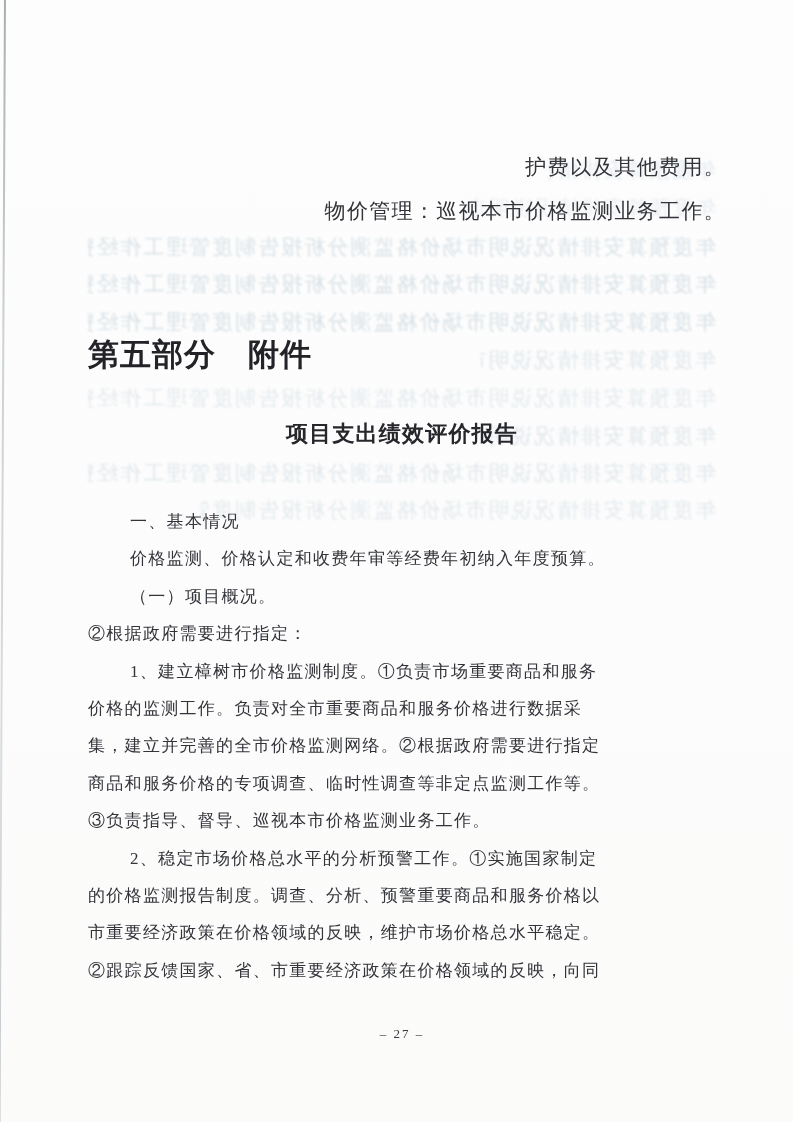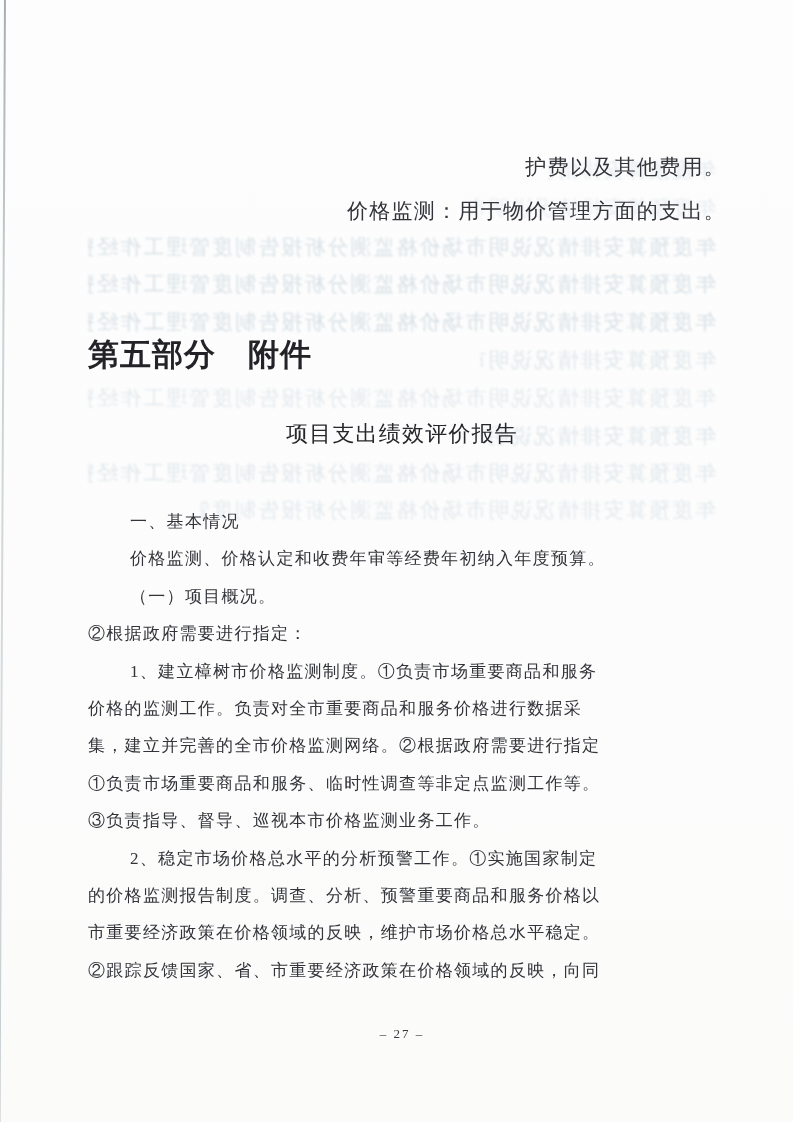--- a/index.html
+++ b/index.html
@@ -89,21 +89,21 @@
   }
 
   .report-title {
     position: absolute;
     top: 417px;
     left: 88px;
     width: 628px;
     text-align: center;
     font-size: 22px;
     line-height: 34px;
-    font-weight: normal;
+    font-weight: bold;
     letter-spacing: 1.2px;
     color: #26262b;
   }
 
   .body-text {
     position: absolute;
     top: 503px;
     left: 88px;
     width: 634px;
     font-size: 17px;
@@ -141,36 +141,36 @@
     <div class="bleed-row">年度预算安排情况说明市场价格监测分析报告制度管理工作经费支出绩效</div>
     <div class="bleed-row">年度预算安排情况说明市场价格监测分析报告制度管理工作经费支出绩效</div>
     <div class="bleed-row">年度预算安排情况说明市场价格监测分析报告制度管理工作经费支出绩效</div>
     <div class="bleed-row">年度预算安排情况说明市场价格监测分析报告制度管理工作经费支出绩效</div>
     <div class="bleed-row">年度预算安排情况说明市场价格监测分析报告制度管理工作经费支出绩效</div>
     <div class="bleed-row">年度预算安排情况说明市场价格监测分析报告制度管理工作经费支出绩效</div>
   </div>
 
   <div class="intro">
     <div class="line">护费以及其他费用。</div>
-    <div class="line indent">价格监测：用于物价管理方面的支出。</div>
+    <div class="line indent">物价管理：巡视本市价格监测业务工作。</div>
   </div>
 
   <div class="section-heading">第五部分　附件</div>
 
   <div class="report-title">项目支出绩效评价报告</div>
 
   <div class="body-text">
     <div class="line indent">一、基本情况</div>
     <div class="line indent">价格监测、价格认定和收费年审等经费年初纳入年度预算。</div>
     <div class="line indent">（一）项目概况。</div>
     <div class="line">②根据政府需要进行指定：</div>
     <div class="line indent">1、建立樟树市价格监测制度。①负责市场重要商品和服务</div>
     <div class="line">价格的监测工作。负责对全市重要商品和服务价格进行数据采</div>
     <div class="line">集，建立并完善的全市价格监测网络。②根据政府需要进行指定</div>
-    <div class="line">①负责市场重要商品和服务、临时性调查等非定点监测工作等。</div>
+    <div class="line">商品和服务价格的专项调查、临时性调查等非定点监测工作等。</div>
     <div class="line">③负责指导、督导、巡视本市价格监测业务工作。</div>
     <div class="line indent">2、稳定市场价格总水平的分析预警工作。①实施国家制定</div>
     <div class="line">的价格监测报告制度。调查、分析、预警重要商品和服务价格以</div>
     <div class="line">市重要经济政策在价格领域的反映，维护市场价格总水平稳定。</div>
     <div class="line">②跟踪反馈国家、省、市重要经济政策在价格领域的反映，向同</div>
   </div>
 
   <div class="page-number">– 27 –</div>
 
 </div>

